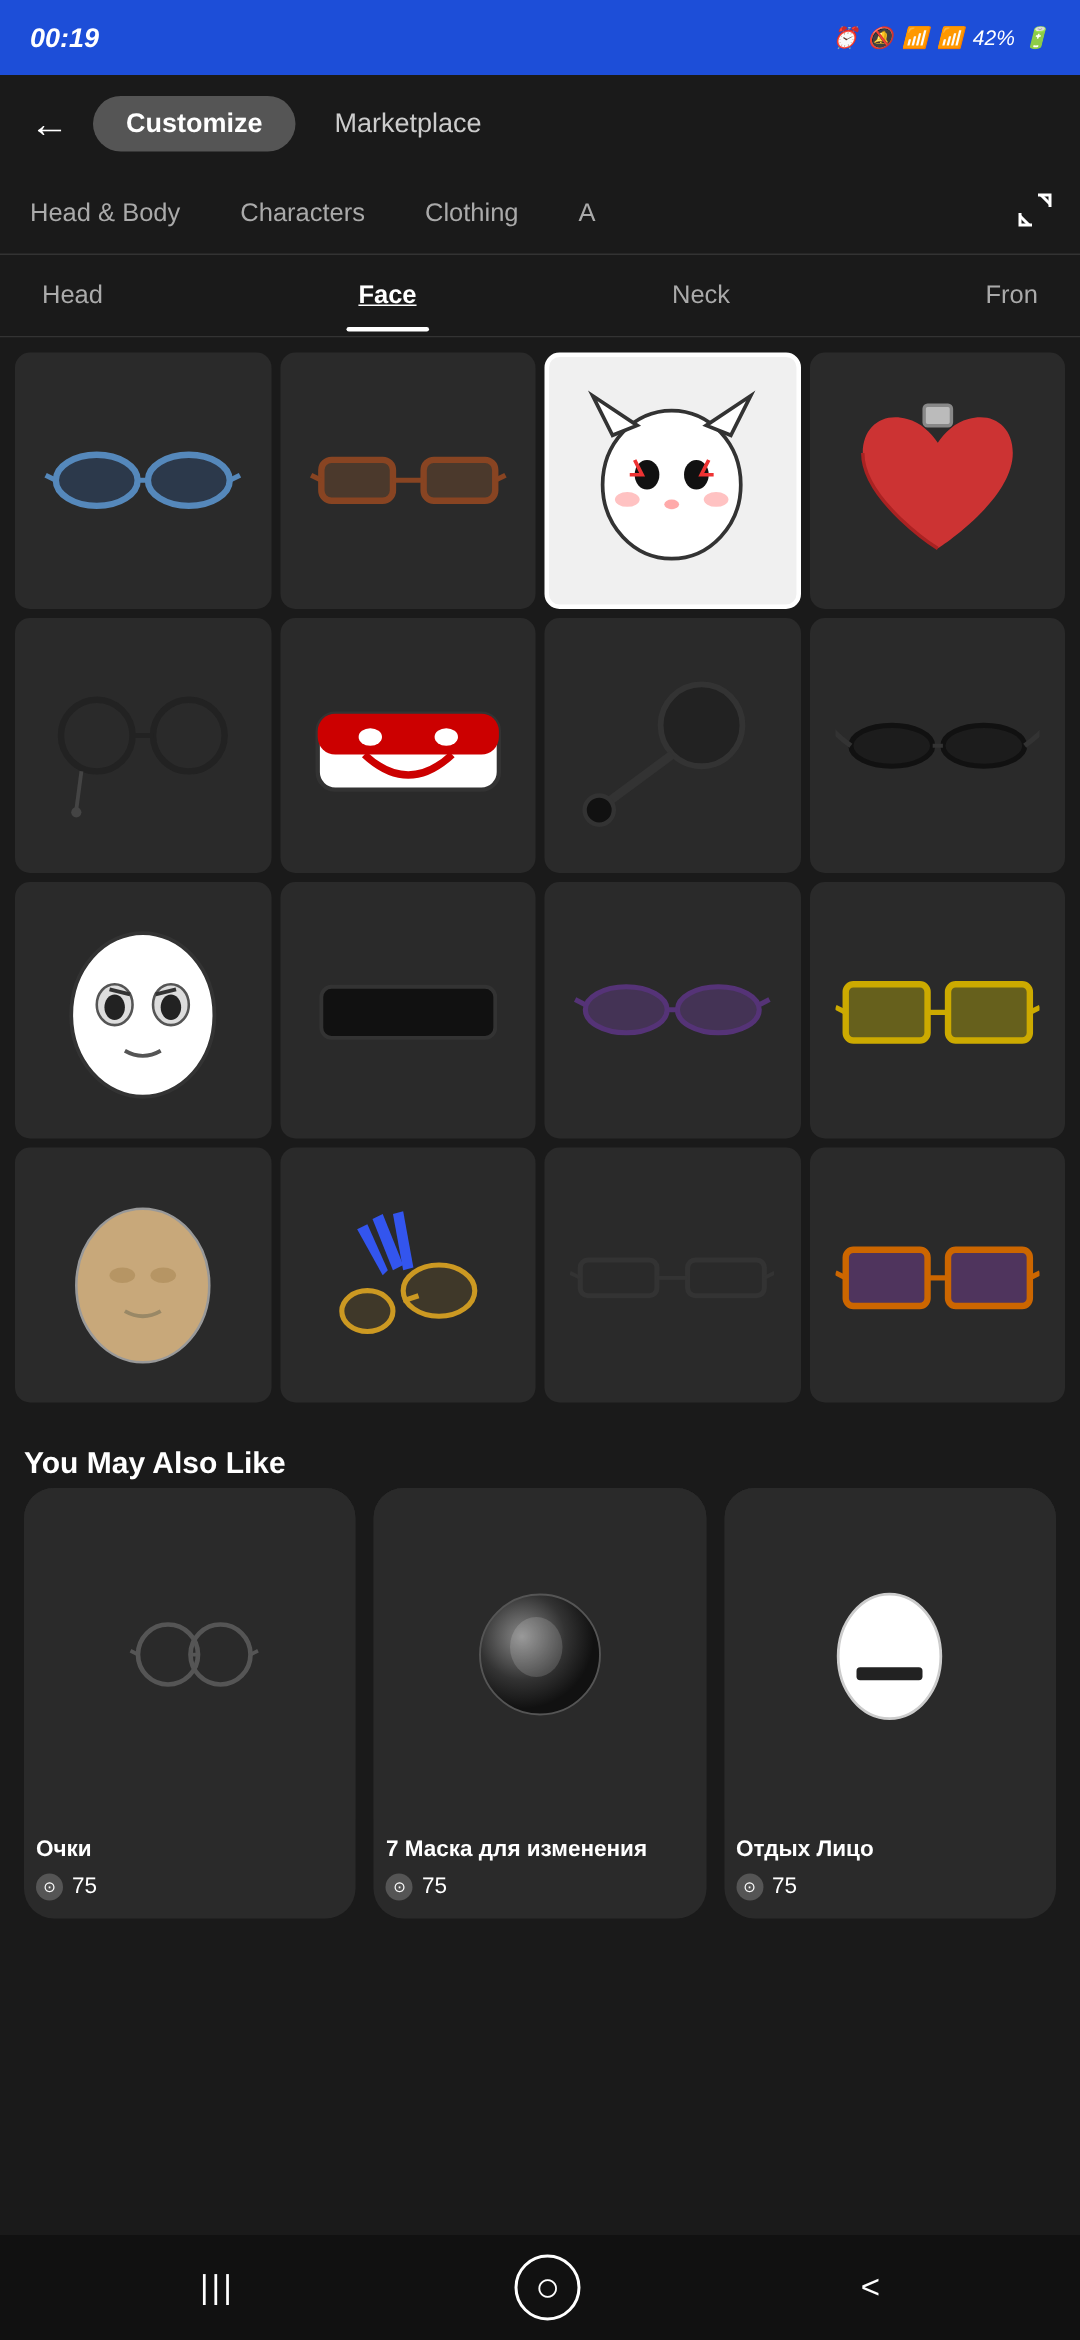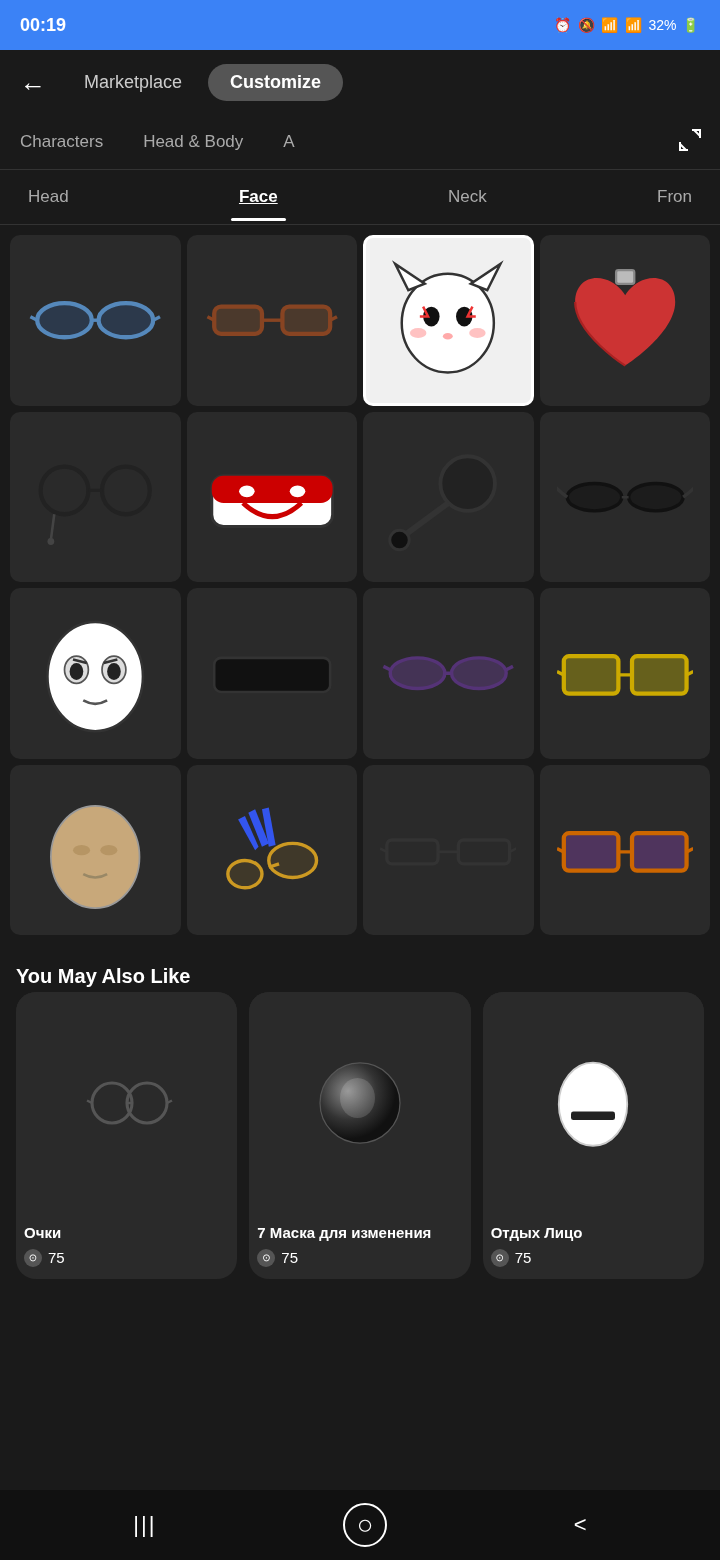--- a/index.html
+++ b/index.html
@@ -8,26 +8,27 @@
       background: #1a1a1a;
       color: #fff;
       font-family: -apple-system, BlinkMacSystemFont, 'Segoe UI', sans-serif;
       width: 720px;
       min-height: 1560px;
       overflow-x: hidden;
     }
 
     
     .status-bar {
-      background: #3b82f6;
+      background: #1d4ed8;
       display: flex;
       justify-content: space-between;
       align-items: center;
       padding: 8px 20px;
       height: 50px;
+      font-style: italic;
     }
     .status-time {
       font-size: 18px;
       font-weight: 600;
       color: #fff;
     }
     .status-icons {
       display: flex;
       align-items: center;
       gap: 6px;
@@ -242,36 +243,37 @@
 </head>
 <body>
 
 <div class="status-bar">
   <span class="status-time">00:19</span>
   <div class="status-icons">
     <span>⏰</span>
     <span>🔕</span>
     <span>📶</span>
     <span>📶</span>
-    <span>32%</span>
+    <span>42%</span>
     <span>🔋</span>
   </div>
 </div>
 
 <div class="top-nav">
   <button class="back-btn">←</button>
   <div class="nav-tabs">
+    <button class="nav-tab active">Customize</button>
     <button class="nav-tab">Marketplace</button>
-    <button class="nav-tab active">Customize</button>
   </div>
 </div>
 
 <div class="category-tabs">
+  <button class="category-tab">Head &amp; Body</button>
   <button class="category-tab">Characters</button>
-  <button class="category-tab">Head &amp; Body</button>
+  <button class="category-tab">Clothing</button>
   <button class="category-tab">A</button>
   <div class="expand-icon">
     <svg width="28" height="28" viewBox="0 0 28 28" fill="none" stroke="white" stroke-width="2">
       <line x1="18" y1="4" x2="24" y2="10"></line>
       <polyline points="16,4 24,4 24,12"></polyline>
       <line x1="10" y1="24" x2="4" y2="18"></line>
       <polyline points="12,24 4,24 4,16"></polyline>
     </svg>
   </div>
 </div>

